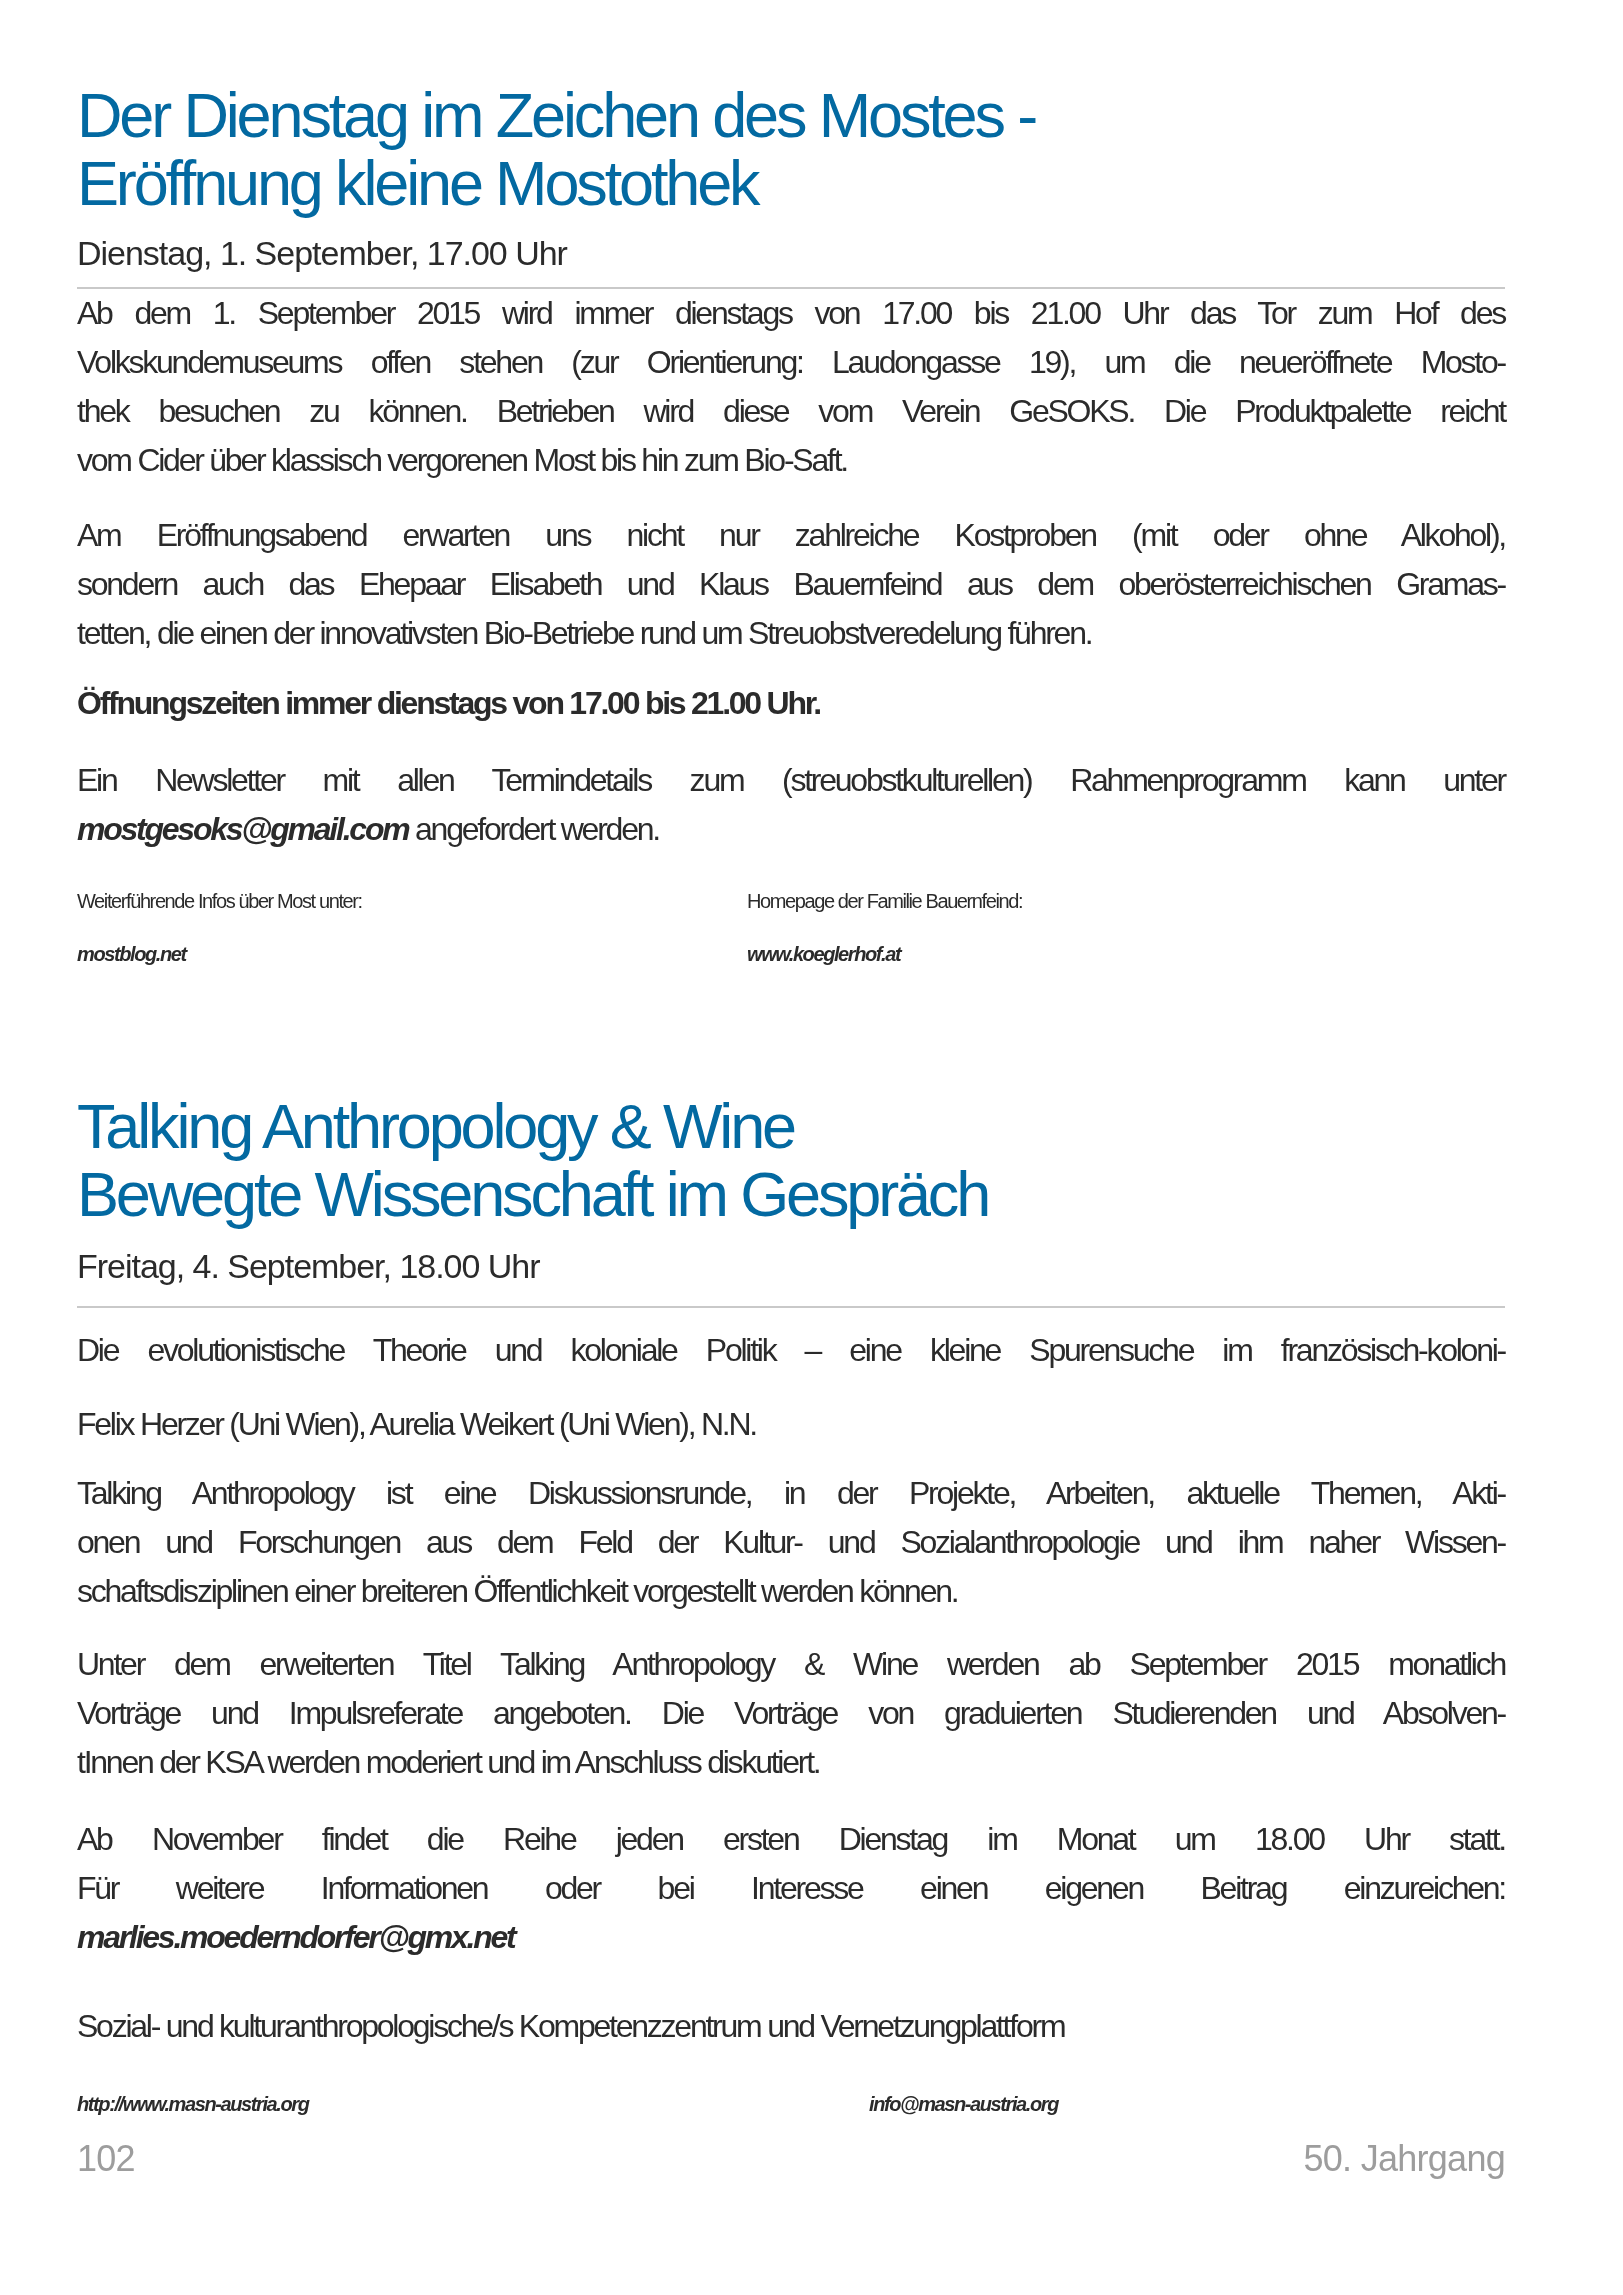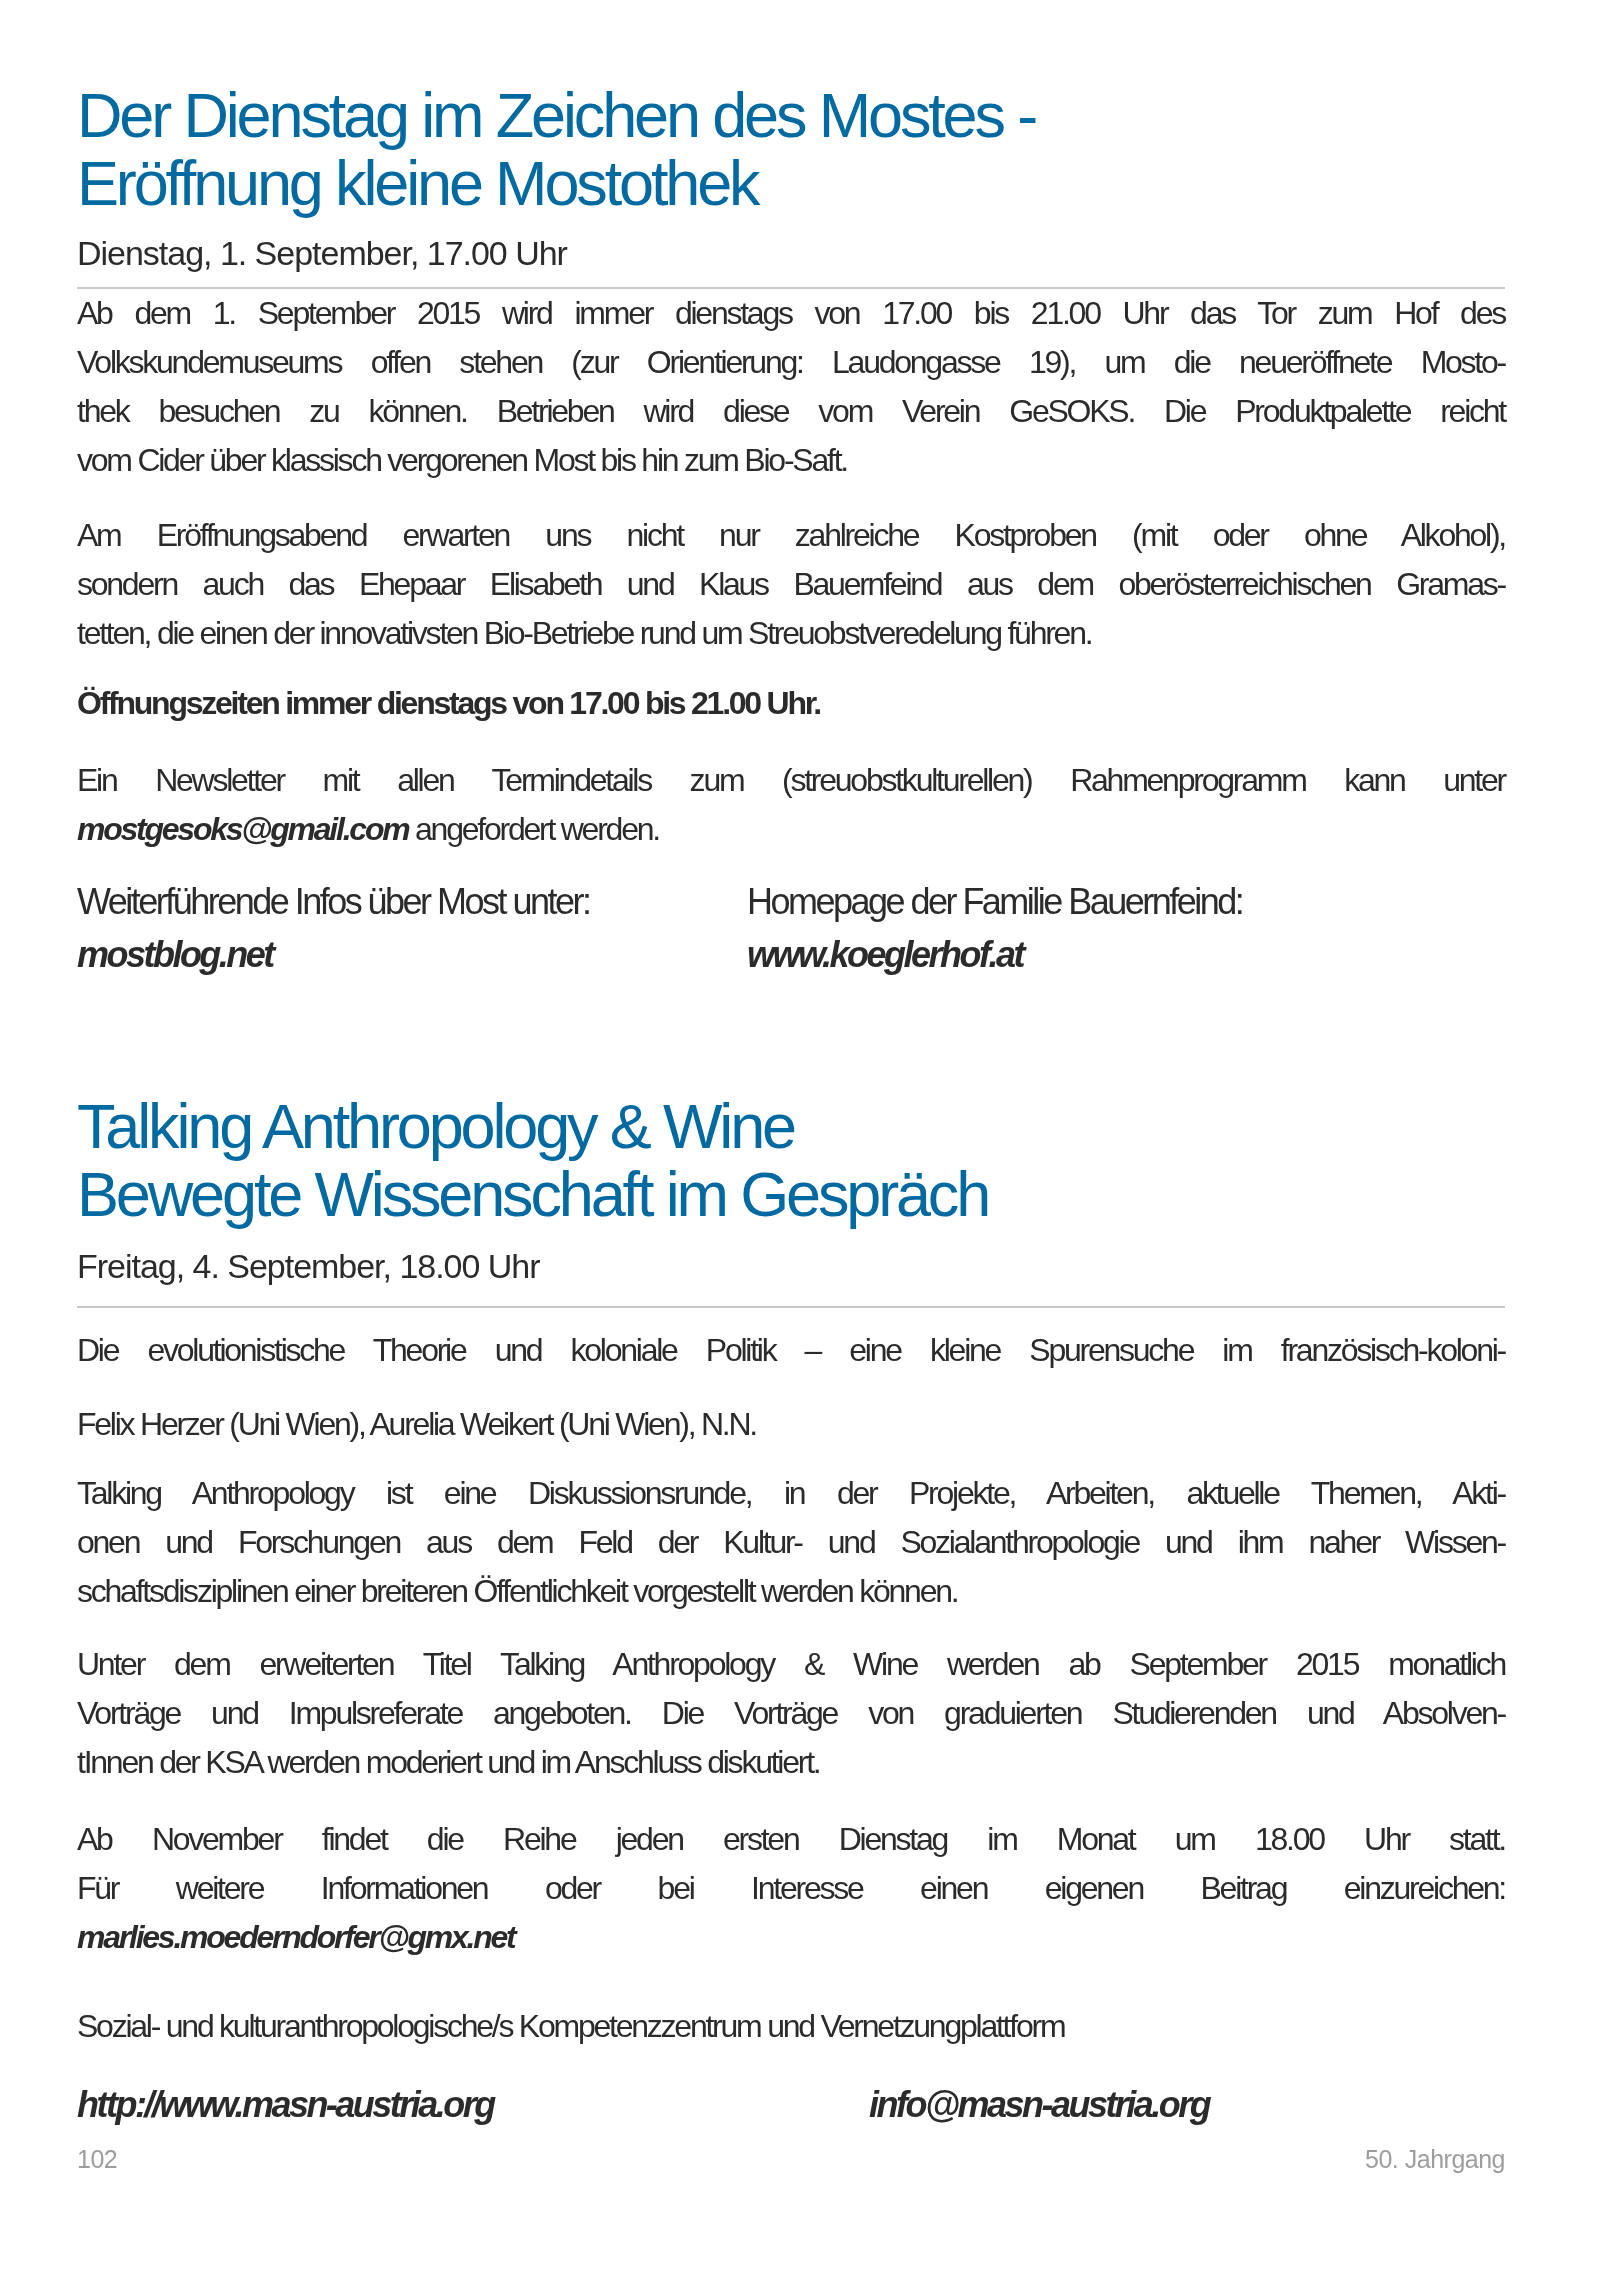--- a/index.html
+++ b/index.html
@@ -24,26 +24,26 @@
     font-size:63px;line-height:68px;font-weight:400;
     letter-spacing:-0.05em;margin:22px 0 0;color:#0369a1;
   }
   .date{font-size:34px;line-height:42px;margin-top:14.6px;letter-spacing:-0.03em;}
   .rule{height:2.4px;background:var(--rule);border:0;margin:13px 0 0;}
   .para{font-size:32px;line-height:49px;letter-spacing:-0.07em;}
   .ln{min-height:49px;}
   .ln.j{text-align:justify;text-align-last:justify;}
   .bold{font-weight:700;}
   .bi{font-weight:700;font-style:italic;}
-  .cols{position:relative;font-size:36px;line-height:49px;letter-spacing:-0.07em;}
+  .cols{position:relative;font-size:20px;line-height:49px;letter-spacing:-0.07em;}
   .col2{position:absolute;left:670px;top:0;}
   .col2b{position:absolute;left:792px;top:0;}
   .footer{
     display:flex;justify-content:space-between;align-items:flex-start;
-    font-size:25px;line-height:32px;color:var(--muted);margin-top:14px;
+    font-size:36px;line-height:32px;color:var(--muted);margin-top:14px;
     letter-spacing:-0.02em;
   }
 </style>
 </head>
 <body>
 
 <div class="doc">
 
 
   

